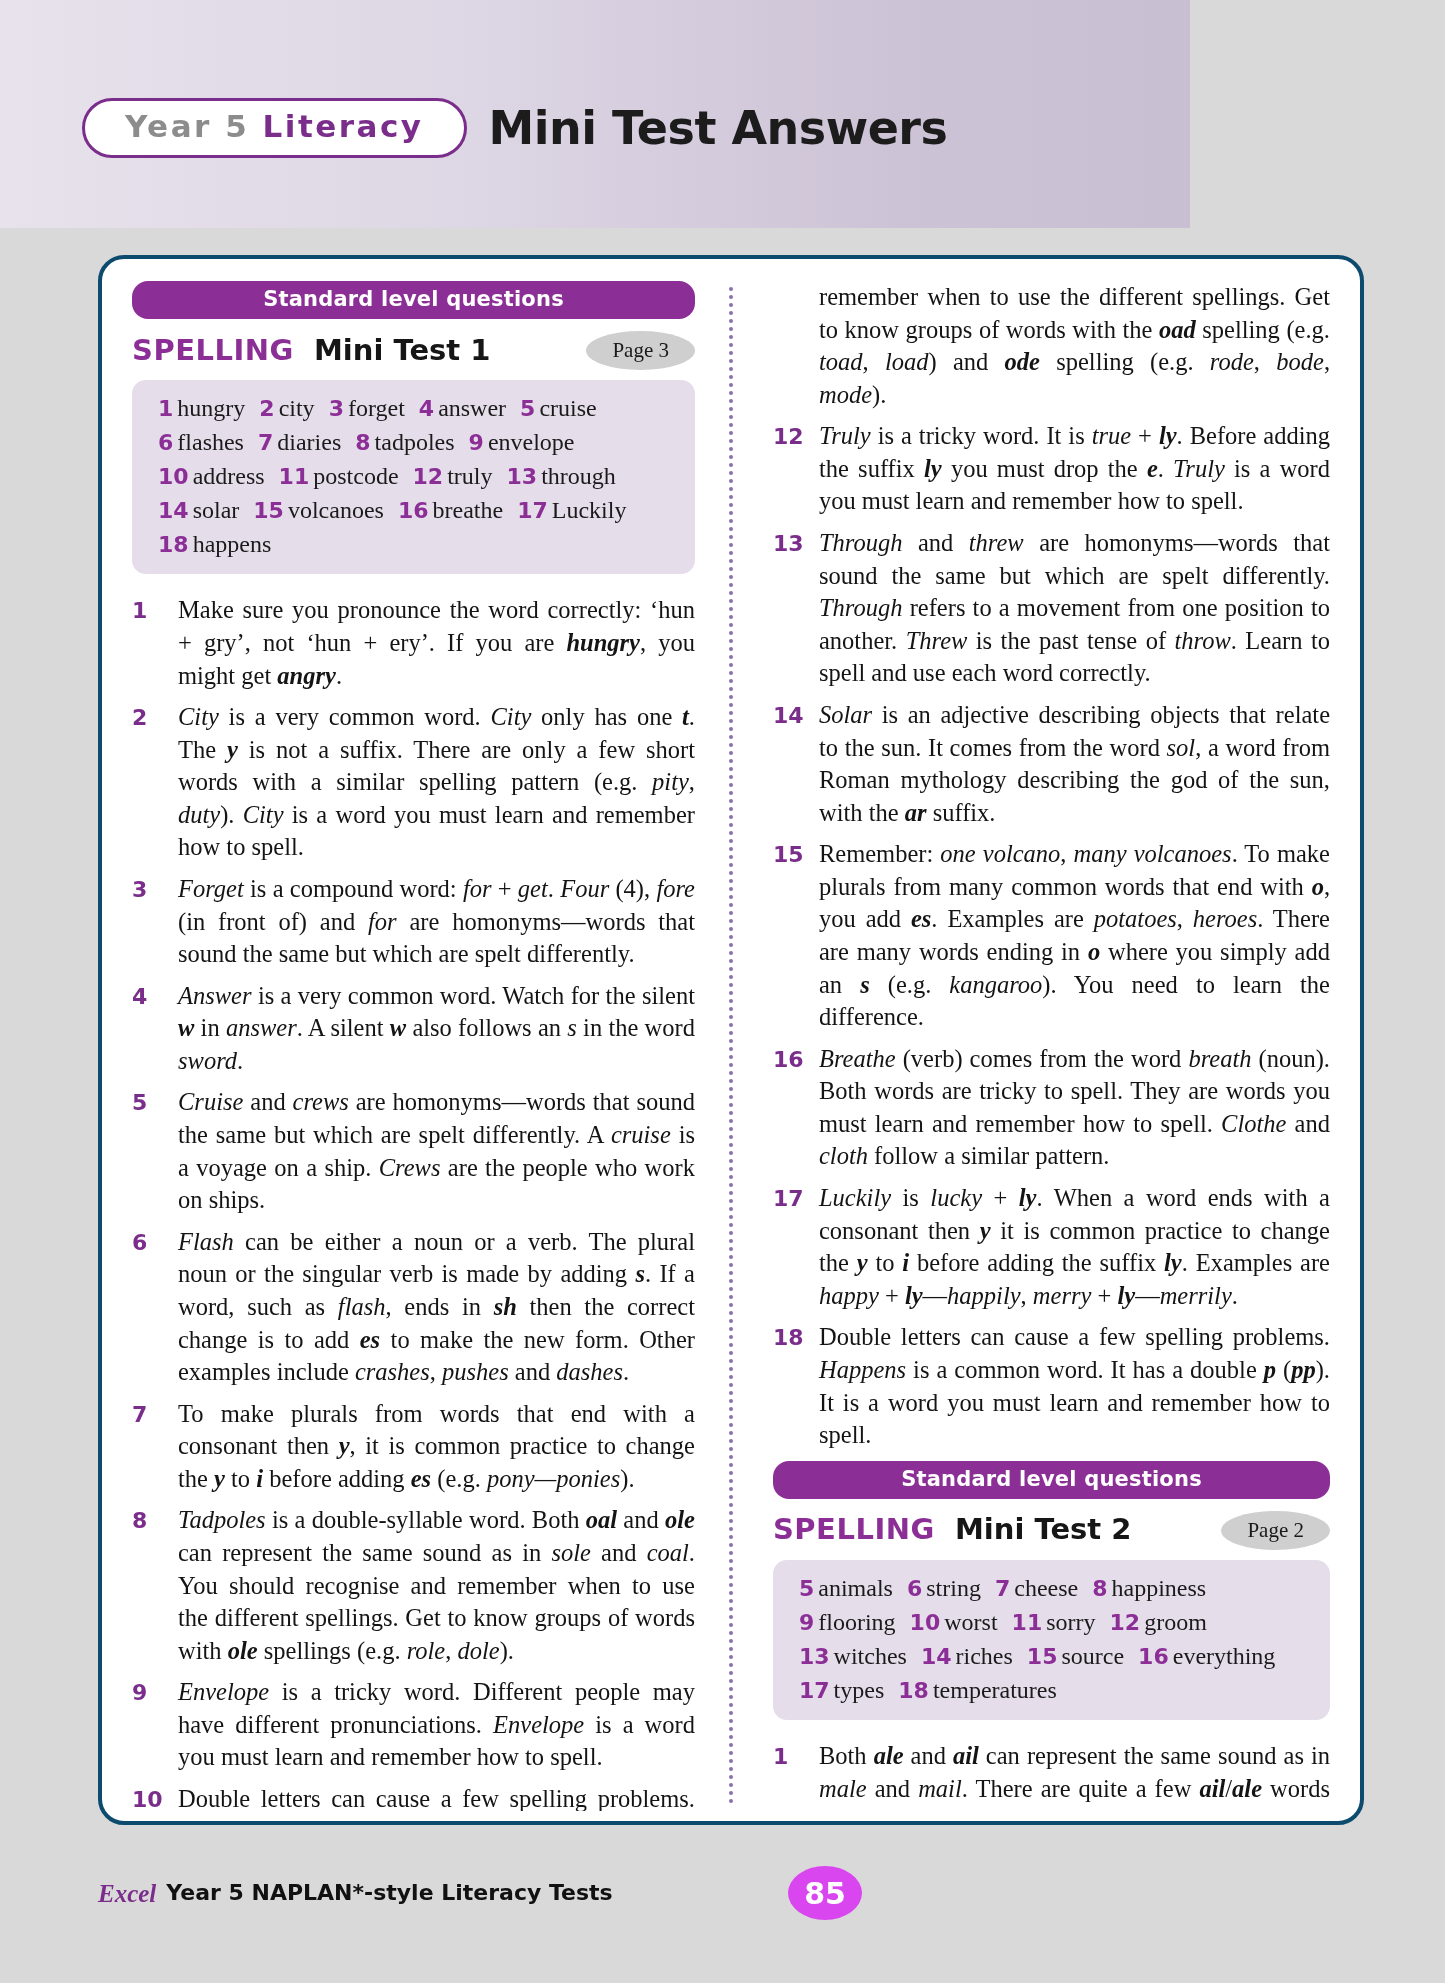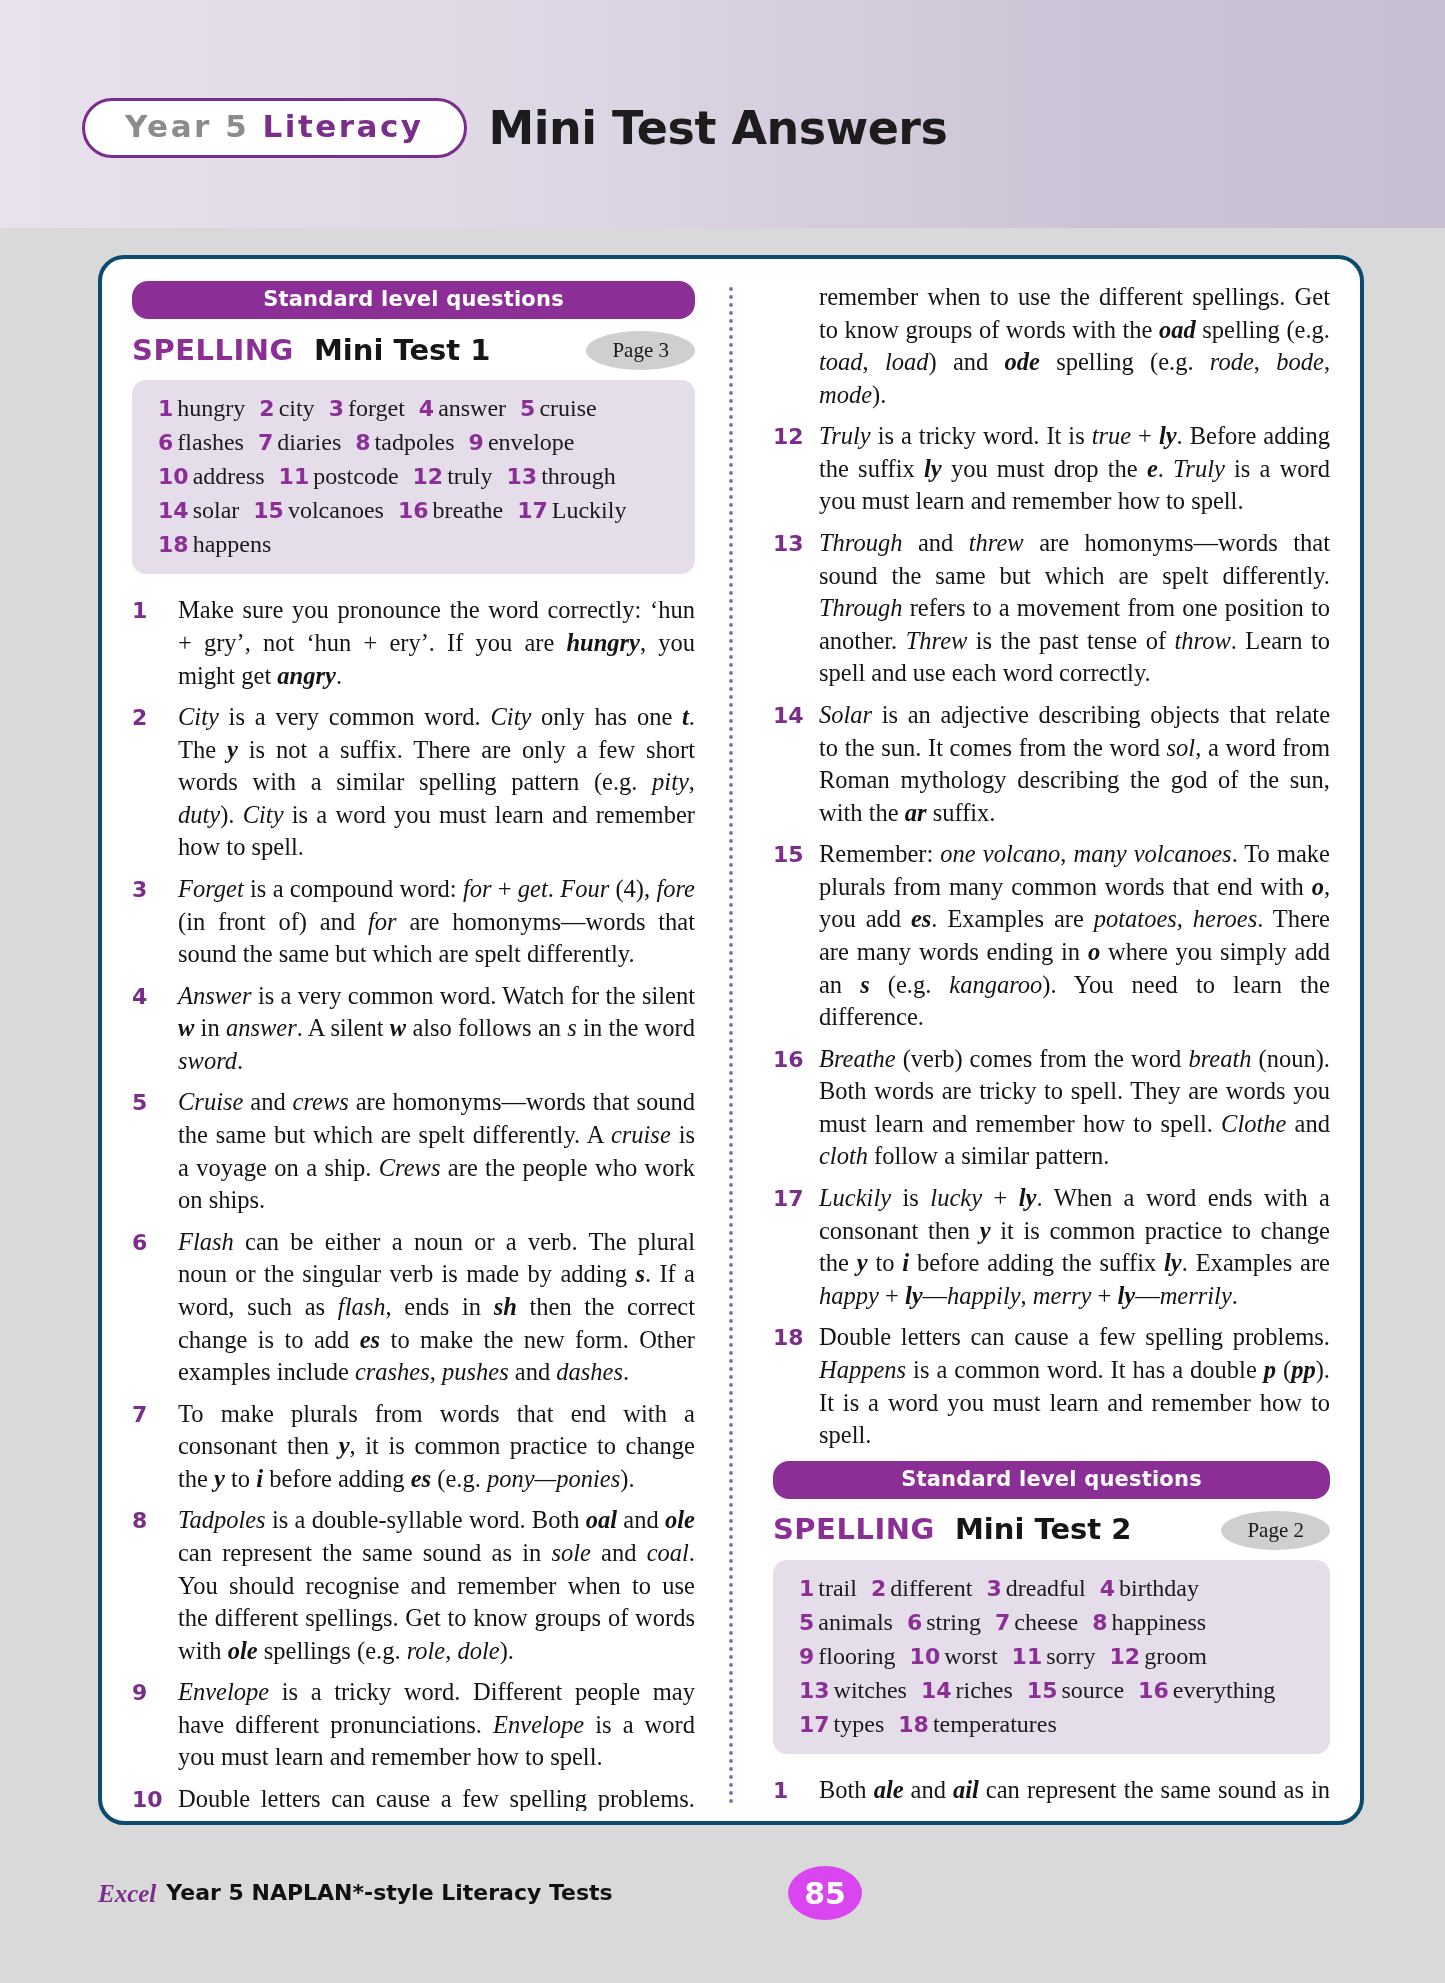--- a/index.html
+++ b/index.html
@@ -12,21 +12,21 @@
     background: #d9d9d9;
     font-family: "Liberation Serif", serif;
     position: relative;
     overflow: hidden;
   }
 
   
   .header-band {
     position: absolute;
     left: 0; top: 0;
-    width: 1445px;
+    width: 1190px;
     height: 228px;
     background: linear-gradient(90deg, #e8e2ec 0%, #ddd6e4 40%, #cdc3d6 75%, #c8bfd2 100%);
   }
   .header-inner {
     position: absolute;
     left: 82px;
     top: 98px;
     display: flex;
     align-items: center;
     gap: 22px;
@@ -367,26 +367,20 @@
       <div class="test-head">
         <div class="test-title">
           <span class="subject">SPELLING</span>
           <span>&nbsp;</span><span class="tname">Mini Test 2</span>
         </div>
         <div class="page-badge">Page 2</div>
       </div>
 
       <div class="wordbox" id="wordbox2">
           <div class="wordrow">
-            <span class="cell"><span class="n">1</span><span>trail</span></span>
-            <span class="cell"><span class="n">2</span><span>different</span></span>
-            <span class="cell"><span class="n">3</span><span>dreadful</span></span>
-            <span class="cell"><span class="n">4</span><span>birthday</span></span>
-          </div>
-          <div class="wordrow">
             <span class="cell"><span class="n">5</span><span>animals</span></span>
             <span class="cell"><span class="n">6</span><span>string</span></span>
             <span class="cell"><span class="n">7</span><span>cheese</span></span>
             <span class="cell"><span class="n">8</span><span>happiness</span></span>
           </div>
           <div class="wordrow">
             <span class="cell"><span class="n">9</span><span>flooring</span></span>
             <span class="cell"><span class="n">10</span><span>worst</span></span>
             <span class="cell"><span class="n">11</span><span>sorry</span></span>
             <span class="cell"><span class="n">12</span><span>groom</span></span>

